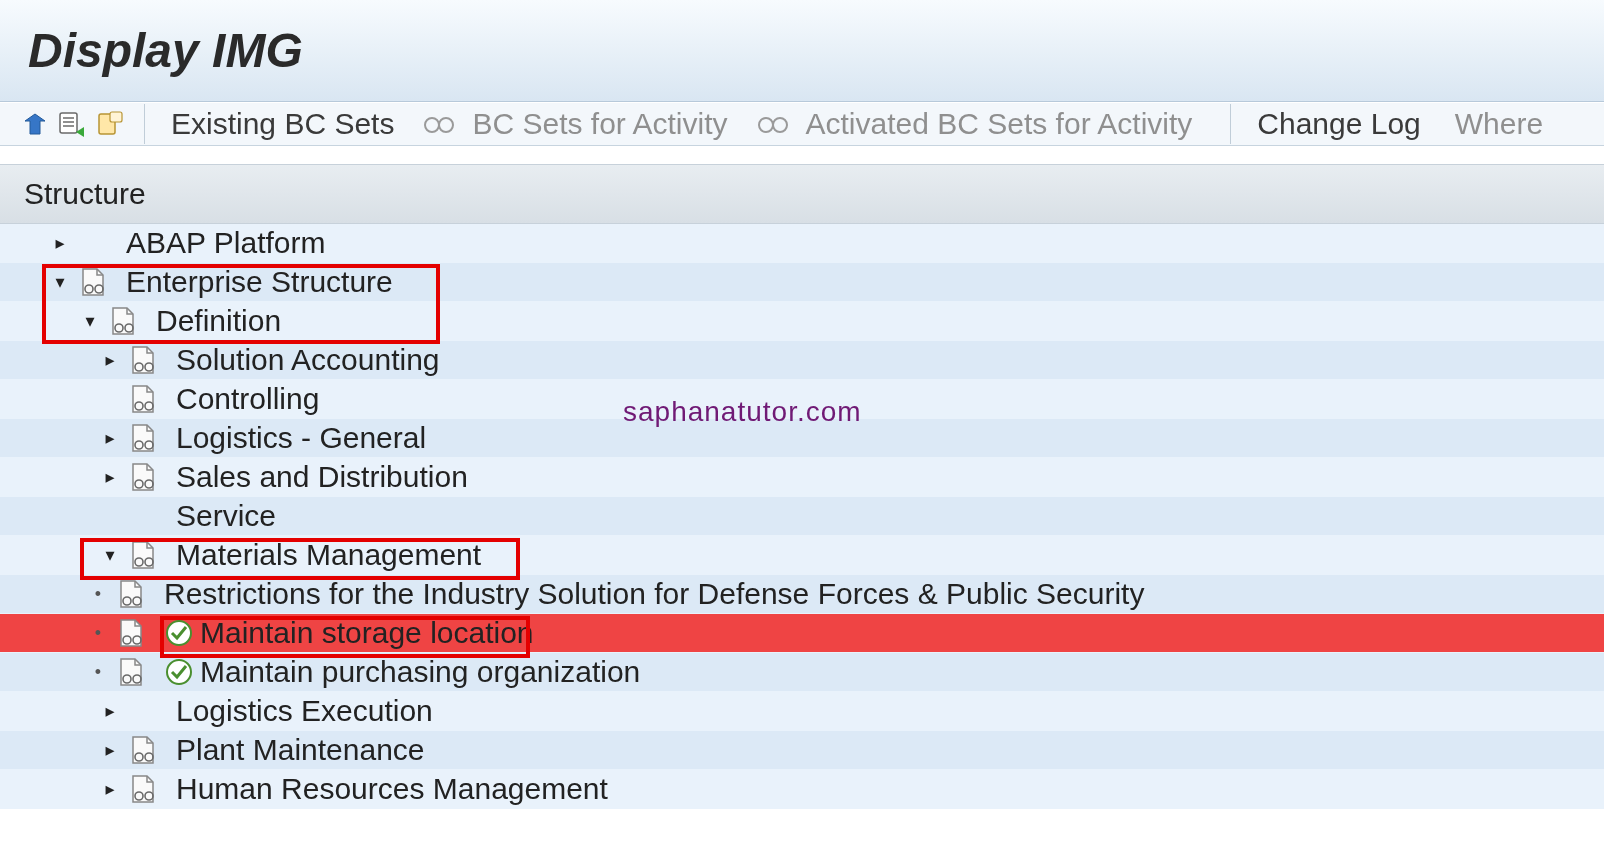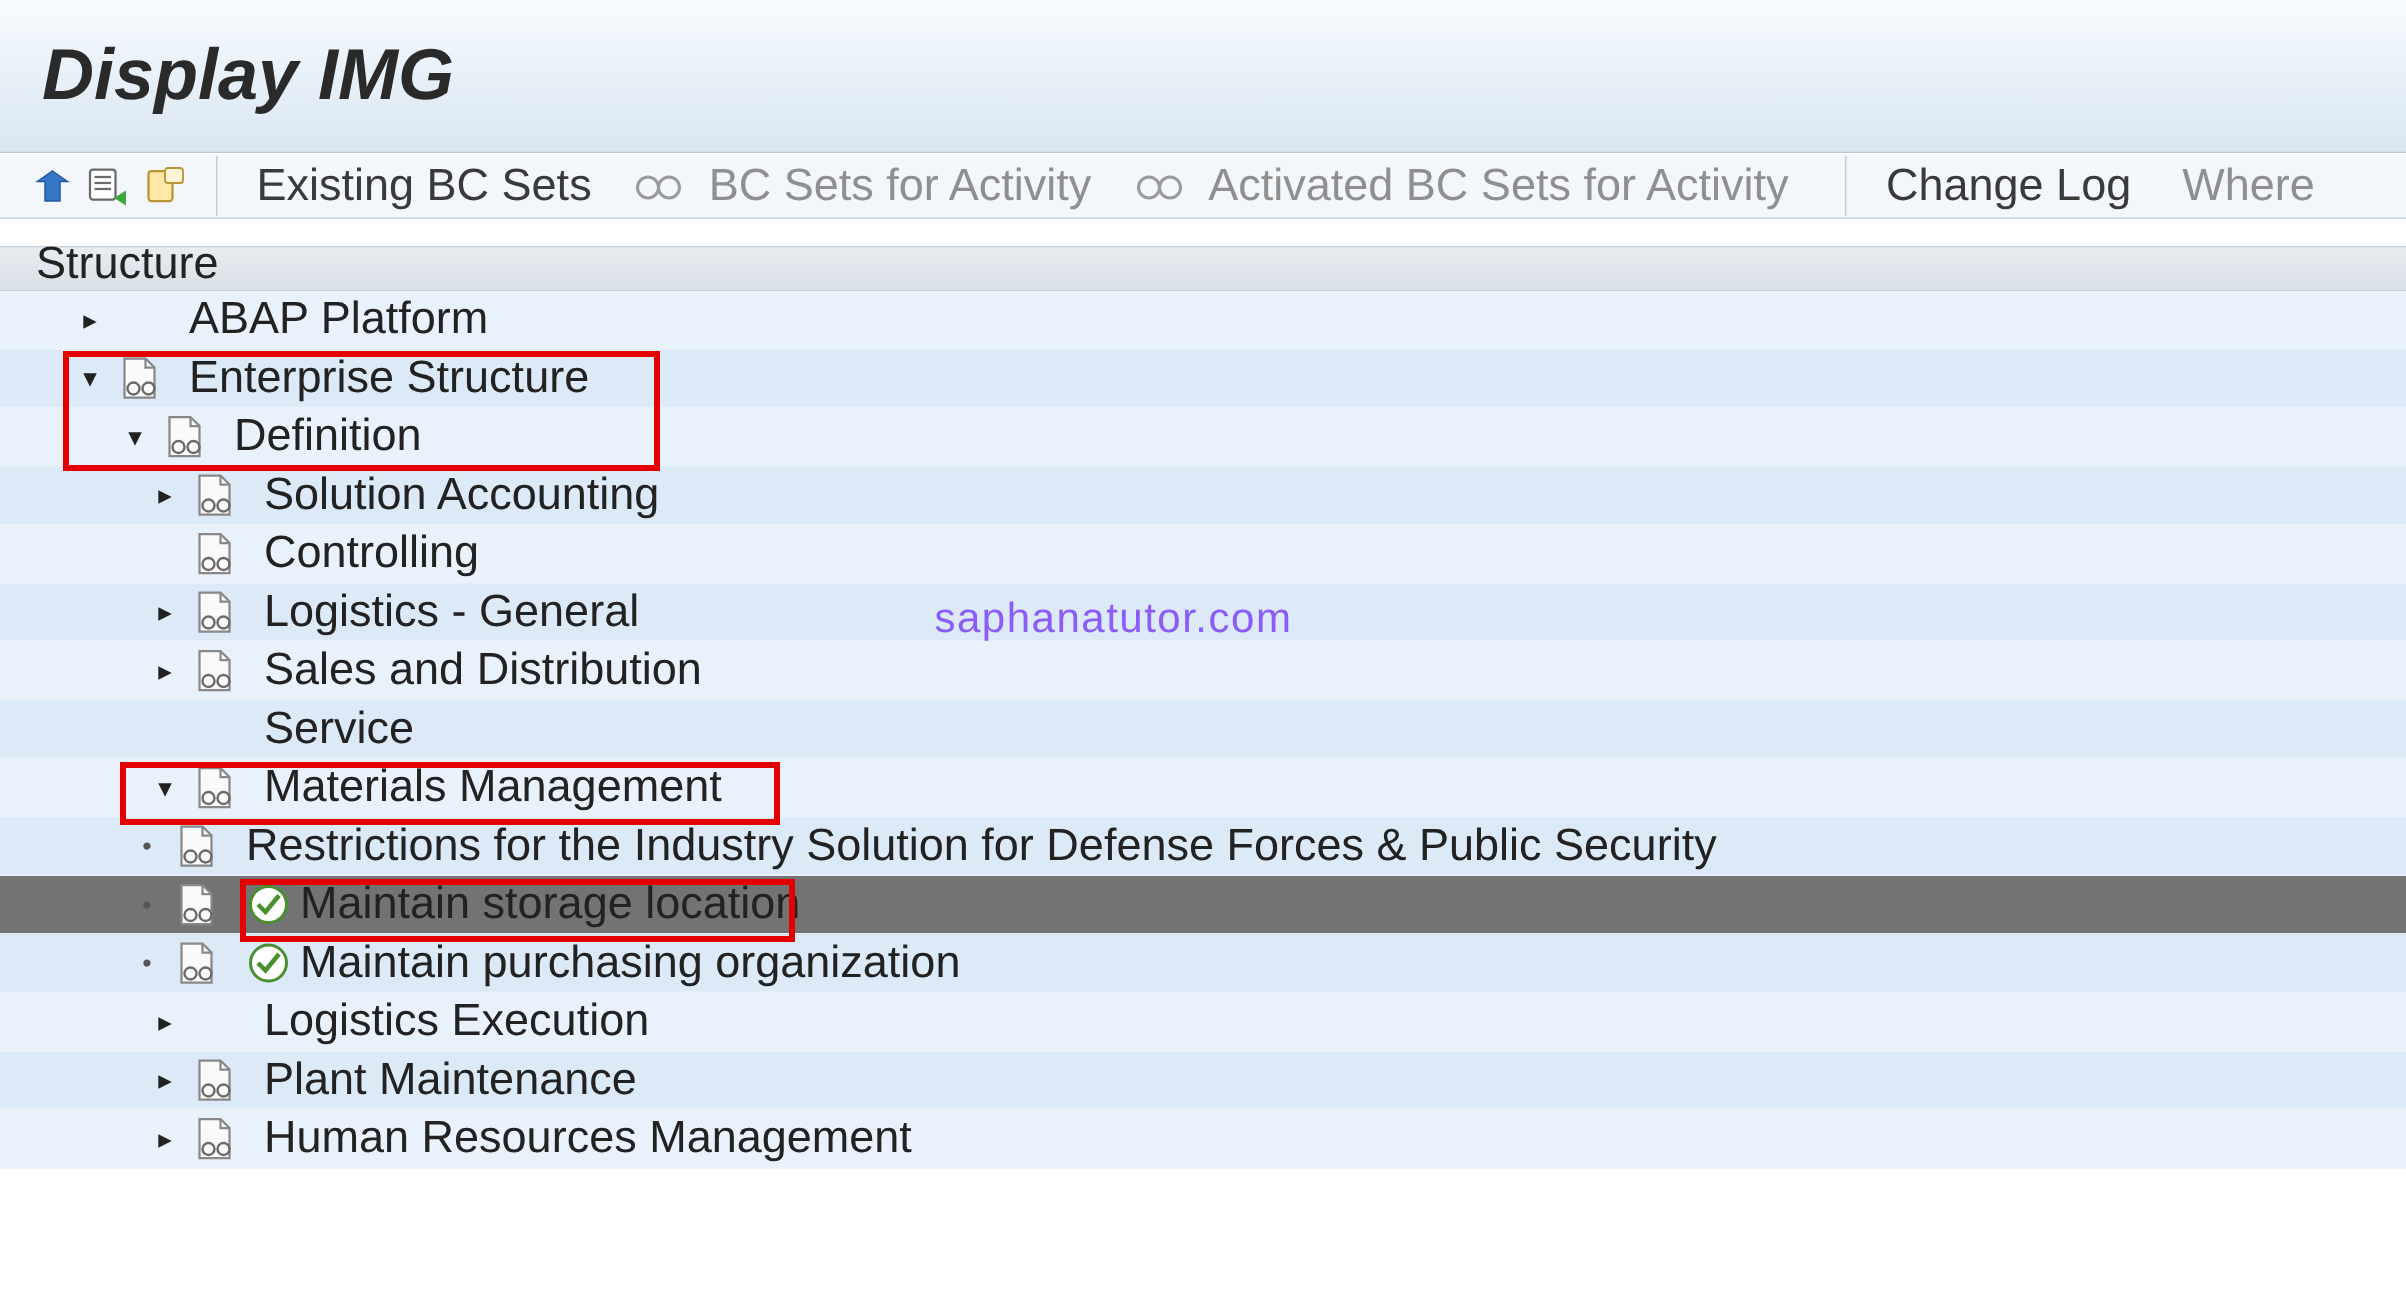--- a/index.html
+++ b/index.html
@@ -22,56 +22,56 @@
     align-items: center;
     padding-left: 22px;
     gap: 10px;
   }
   .tb-icon { display: inline-flex; align-items: center; justify-content: center; cursor: pointer; }
   .tb-text { font-size: 30px; color: #3a3a3a; margin-left: 6px; margin-right: 18px; cursor: pointer; }
   .tb-text.dim { color: #8f8f8f; }
   .tb-sep { width: 1px; height: 40px; background: #c0cdd8; margin: 0 10px; }
   .content { padding-top: 18px; }
   .section-header {
-    height: 30px;
+    height: 60px;
     background: linear-gradient(#e8edf1, #d8dfe5);
     border-top: 1px solid #c7d1da;
     border-bottom: 1px solid #c7d1da;
-    display: flex; align-items: flex-end;
+    display: flex; align-items: center;
     padding-left: 24px;
     font-size: 30px; color: #222;
   }
   .tree { background: #e9f2fb; }
   .row {
     position: relative;
     height: 39px;
     display: flex;
     align-items: center;
     font-size: 30px;
     color: #222;
     border-bottom: 1px solid #e9f2fb;
   }
   .row.alt { background: #dce9f6; }
-  .row.highlight { background: #737373; }
+  .row.highlight { background: #ef4444; }
   .indent-0 { padding-left: 50px; }
   .indent-1 { padding-left: 50px; }
   .indent-2 { padding-left: 80px; }
   .indent-3 { padding-left: 100px; }
   .indent-4 { padding-left: 88px; }
   .expander { width: 20px; display: inline-flex; justify-content: center; align-items: center; font-size: 18px; color: #222; margin-right: 8px; }
   .exp-dot::before { content: "•"; font-size: 18px; color: #555; }
   .doc-icon { width: 30px; height: 32px; display: inline-flex; align-items: center; justify-content: center; margin-right: 18px; }
   .exec-icon { width: 30px; height: 30px; display: inline-flex; align-items: center; justify-content: center; margin-right: 6px; }
   .label { white-space: nowrap; }
   .redbox { position: absolute; border: 4px solid #e40000; pointer-events: none; }
   .watermark {
     position: absolute;
     left: 623px; top: 396px;
     font-size: 28px;
-    color: #8b5cf6;
+    color: #701a75;
     letter-spacing: 1px;
     pointer-events: none;
   }
 </style>
 </head>
 <body>
 
 <div class="title-bar">
   <span class="title-text">Display IMG</span>
 </div>

